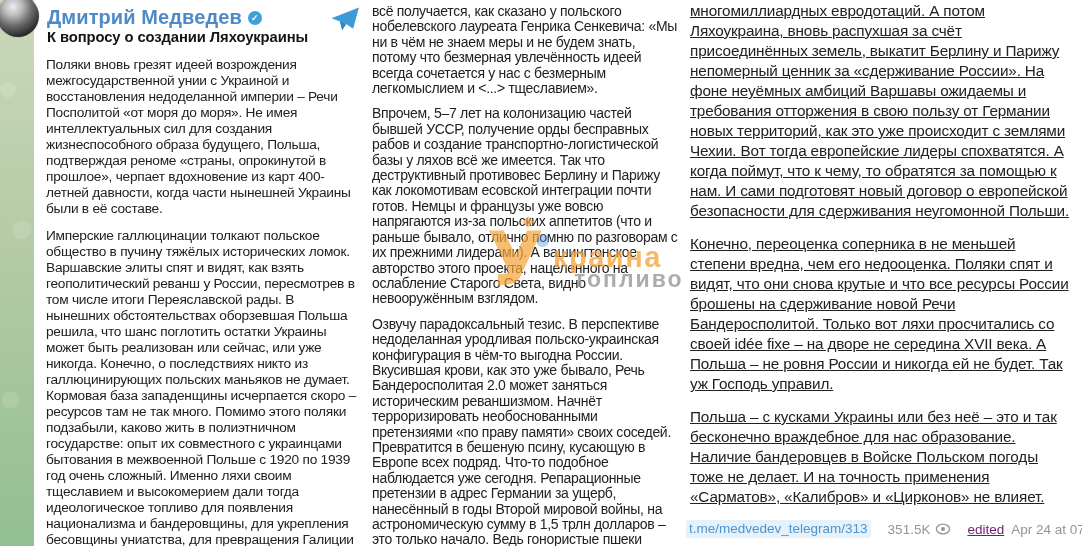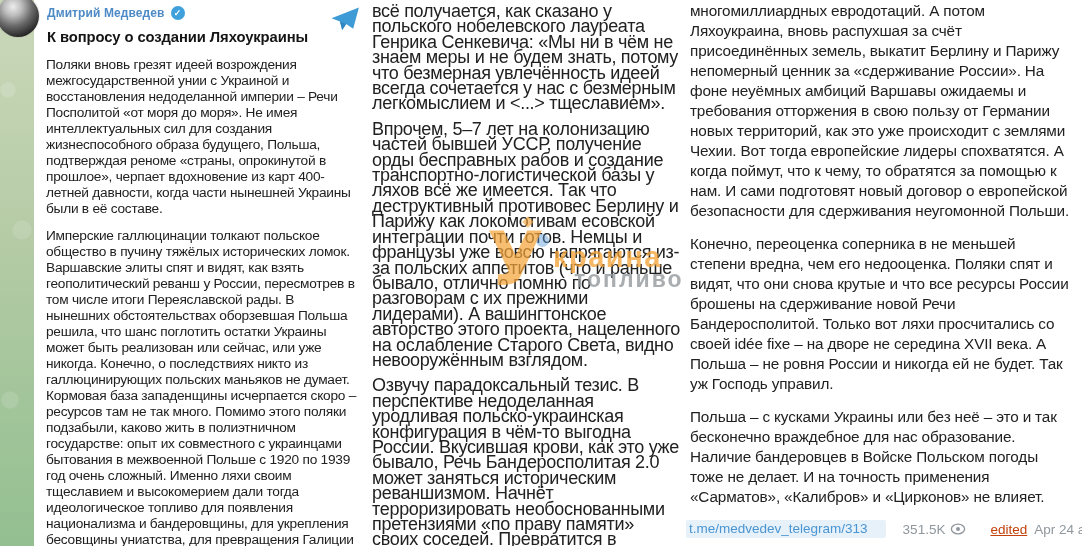--- a/index.html
+++ b/index.html
@@ -11,54 +11,54 @@
       radial-gradient(circle at 8px 90px, rgba(255,255,255,0.14) 0 7px, transparent 8px),
       radial-gradient(circle at 22px 230px, rgba(255,255,255,0.12) 0 9px, transparent 10px),
       radial-gradient(circle at 10px 400px, rgba(255,255,255,0.12) 0 8px, transparent 9px),
       linear-gradient(180deg,#cbd8ba 0%, #b4cba5 45%, #93bf91 100%); }
 
   .avatar { position:absolute; left:-3px; top:-5px; width:42px; height:42px; border-radius:50%;
     background: radial-gradient(circle at 38% 28%, #ededed 0%, #bdbdbd 22%, #6a6a6a 48%, #232323 78%, #101010 100%);
     box-shadow: 0 0 0 1px rgba(0,0,0,0.08); }
 
   .header { position:absolute; left:47px; top:6px; display:flex; align-items:center; gap:6px; }
-  .author { font-size:12px; font-weight:bold; color:#4e8bc6; letter-spacing:0.1px; }
+  .author { font-size:20px; font-weight:bold; color:#4e8bc6; letter-spacing:0.1px; }
   .badge { width:14px; height:14px; border-radius:50%; background:#3fa0dc; color:#fff;
     font-size:9px; line-height:14px; text-align:center; font-weight:bold; flex:0 0 auto; }
   .title { position:absolute; left:47px; top:29px; font-size:14.8px; font-weight:bold;
     color:#141414; letter-spacing:-0.1px; }
   .plane { position:absolute; left:330px; top:6px; width:30px; height:26px; }
 
   .col { position:absolute; color:#212121; overflow:hidden; }
   .col p { margin:0 0 11px 0; }
   .col1 { left:46px;  top:57px; width:315px; height:489px; font-size:13.7px; line-height:16px; letter-spacing:-0.25px; }
-  .col2 { left:372px; top:4px;  width:309px; height:542px; font-size:18px; line-height:15.4px; letter-spacing:-0.3px; }
+  .col2 { left:372px; top:4px;  width:309px; height:542px; font-size:14px; line-height:15.4px; letter-spacing:-0.3px; }
   .col2 p { margin-bottom:10px; }
   .col3 { left:690px; top:1px;  width:385px; height:518px; font-size:15.3px; line-height:20px; letter-spacing:-0.15px; }
-  .col3 p { margin-bottom:13px; }
+  .col3 p { margin-bottom:13px;text-decoration:underline; }
 
   .wm { position:absolute; z-index:5; pointer-events:none; }
   .wm-u { left:487px; top:222px; font-size:74px; font-weight:bold; line-height:1;
     color:rgba(244,164,58,0.72); font-family:"DejaVu Sans", sans-serif; }
   .wm-brand { left:553px; top:241px; font-size:29px; font-weight:bold; letter-spacing:1.5px;
     color:rgba(244,164,58,0.78); }
   .wm-sub { left:574px; top:266px; font-size:23px; font-weight:bold; letter-spacing:2px;
     color:rgba(148,152,156,0.8); }
   .wm-dot { left:536px; top:234px; width:13px; height:13px; border-radius:50%;
     background:rgba(88,152,214,0.45); }
   .wm-spark { left:524px; top:218px; width:8px; height:8px; transform:rotate(45deg);
     background:rgba(244,164,58,0.65); }
 
   .footer { position:absolute; left:686px; top:520px; display:flex; align-items:center;
     font-size:13.5px; white-space:nowrap; }
-  .link { color:#4a95d2; background:#e6f1fa; padding:1px 18px 2px 3px; border-radius:2px;
+  .link { color:#4a95d2; background:#e6f1fa; padding:1px 3px 2px 3px; border-radius:2px;
     text-decoration:none; cursor:pointer; }
   .views { color:#8f979d; margin-left:17px; }
   .eye { margin-left:5px; display:inline-flex; align-items:center; }
-  .edited-label { color:#c2410c; margin-left:24px;text-decoration:underline; }
+  .edited-label { color:#701a75; margin-left:16px;text-decoration:underline; }
   .edited-time { color:#8f979d; margin-left:7px; }
 </style>
 </head>
 <body>
 
 <div class="canvas">
 
   <div class="bg-strip"></div>
   <div class="avatar"></div>
 

